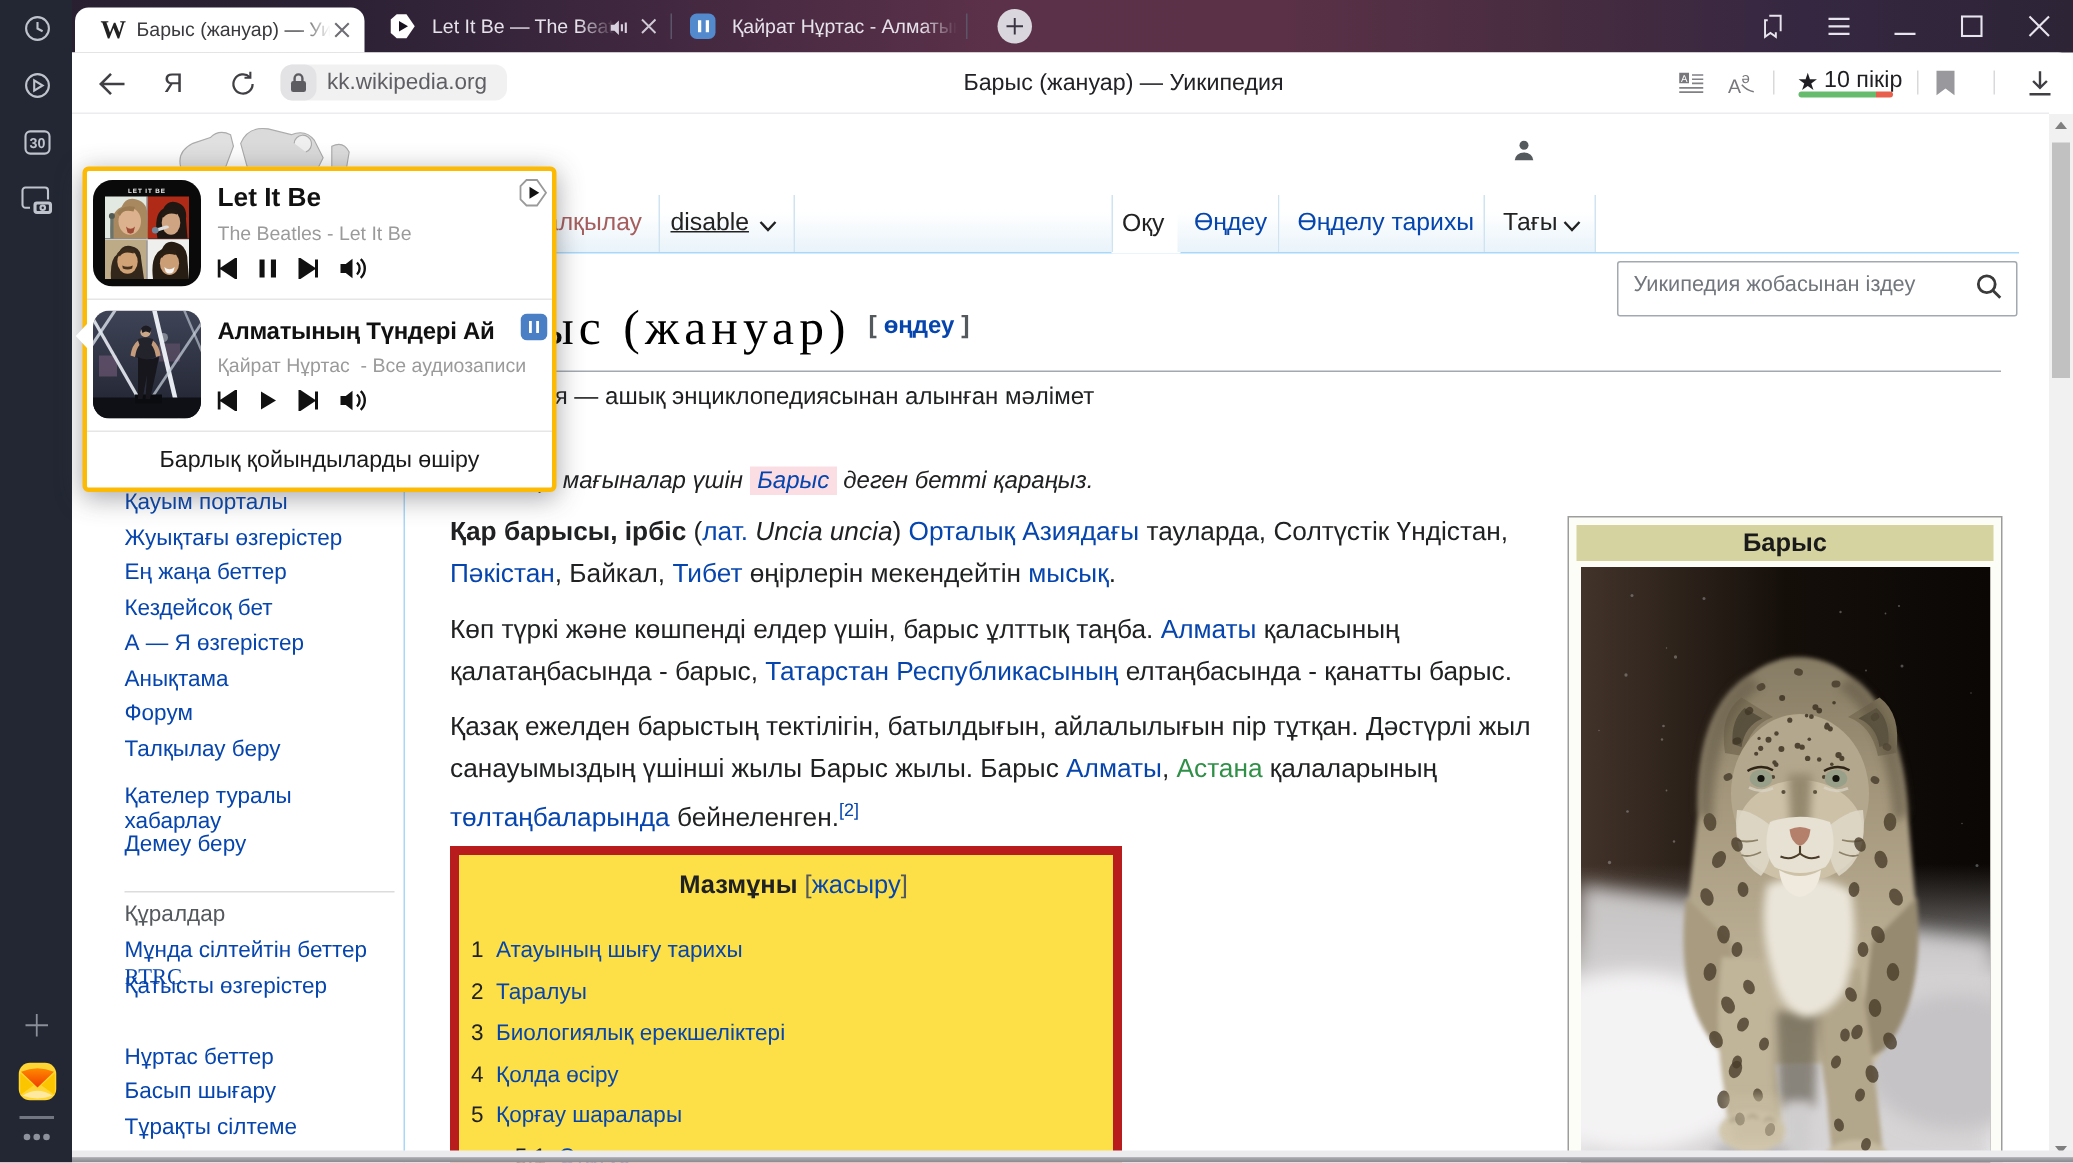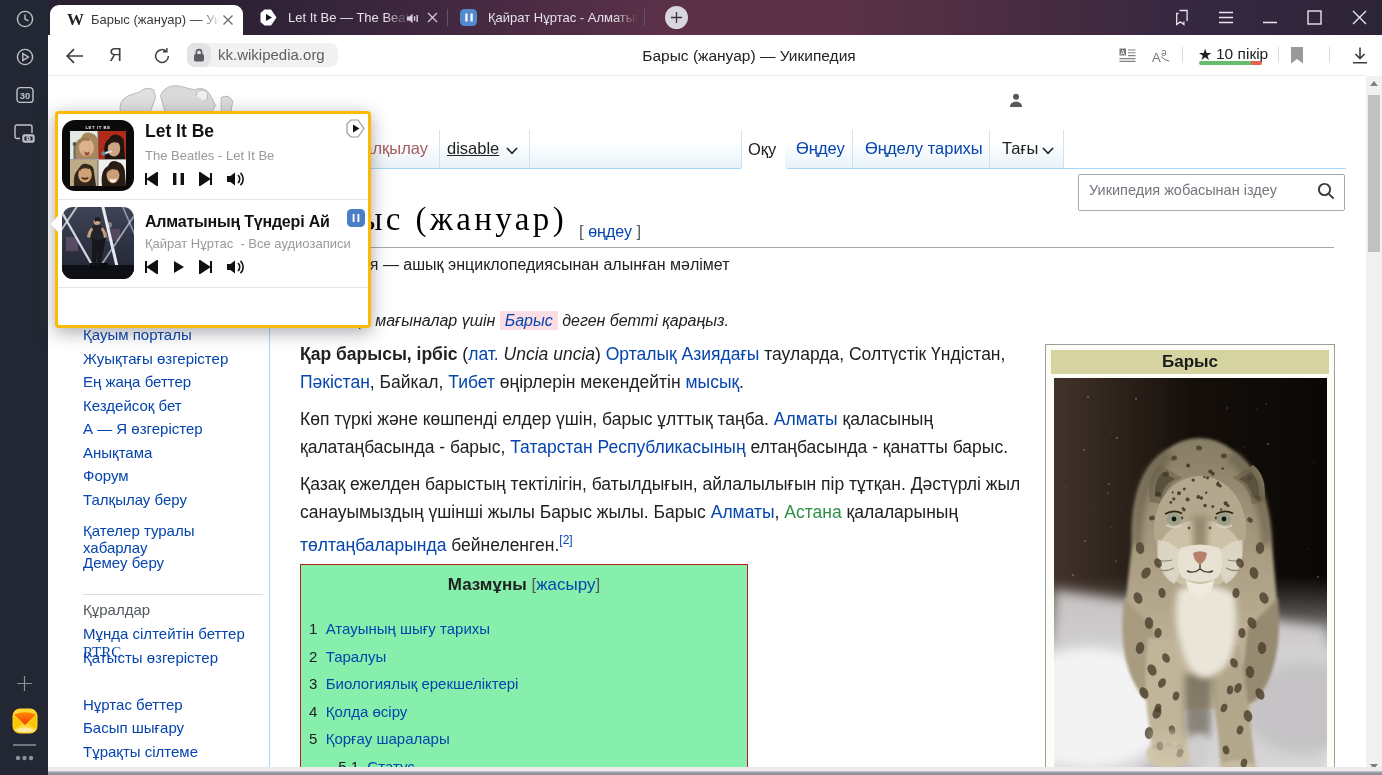--- a/index.html
+++ b/index.html
@@ -265,40 +265,40 @@
     <span class="abs" style="top:518px; left:0px; width:180px; height:1px; background:#dcdcdc;"></span>
     <a class="wl abs" style="top:549px;">Мұнда сілтейтін беттер</a>
     <a class="wl abs" style="top:573px;">Қатысты өзгерістер</a>
     <a class="wl abs" style="top:568px;font-family:Liberation Serif, serif;">RTRC</a>
     <a class="wl abs" style="top:620px;">Нұртас беттер</a>
     <a class="wl abs" style="top:643px;">Басып шығару</a>
     <a class="wl abs" style="top:667px;">Тұрақты сілтеме</a>
   </div>
 
   <h1 class="abs" style="left:252px; top:125px; font-family:'Liberation Serif',serif; font-size:33px; letter-spacing:3.4px; font-weight:normal; color:#000; white-space:nowrap;">Барыс (жануар)</h1>
-  <div class="abs" style="left:531px; top:146px; font-size:16.5px; color:#54595d; letter-spacing:0;">[ <a class="wl" style="font-size:16px;">өңдеу</a> ]</div>
+  <div class="abs" style="left:531px; top:132px; font-size:16.5px; color:#54595d; letter-spacing:0;font-weight:bold;">[ <a class="wl" style="font-size:16px;">өңдеу</a> ]</div>
   <span class="abs" style="left:252px; top:171px; width:1034px; height:1px; background:#a2a9b1;"></span>
   <div class="abs" style="left:252px; top:180px; font-size:16px; color:#202122;">Уикипедия — ашық энциклопедиясынан алынған мәлімет</div>
   <div class="abs" style="left:279px; top:236px; font-size:16px; font-style:italic; color:#202122;">Басқа мағыналар үшін <a class="wl" style="background:#fbdee4; padding:1px 5px;">Барыс</a> деген бетті қараңыз.</div>
 
   <div class="abs" style="left:252px; top:329px; font-size:17.5px; color:#202122; line-height:28px; white-space:nowrap;">
     Көп түркі және көшпенді елдер үшін, барыс ұлттық таңба. <a class="wl">Алматы</a> қаласының<br>
     қалатаңбасында - барыс, <a class="wl">Татарстан Республикасының</a> елтаңбасында - қанатты барыс.
   </div>
   <div class="abs" style="left:252px; top:264px; font-size:17.5px; color:#202122; line-height:28px; white-space:nowrap;">
     <b>Қар барысы, ірбіс</b> (<a class="wl">лат.</a> <i>Uncia uncia</i>) <a class="wl">Орталық Азиядағы</a> тауларда, Солтүстік Үндістан,<br>
     <a class="wl">Пәкістан</a>, Байкал, <a class="wl">Тибет</a> өңірлерін мекендейтін <a class="wl">мысық</a>.
   </div>
   <div class="abs" style="left:252px; top:394px; font-size:17.5px; color:#202122; line-height:28px; white-space:nowrap;">
     Қазақ ежелден барыстың тектілігін, батылдығын, айлалылығын пір тұтқан. Дәстүрлі жыл<br>
     санауымыздың үшінші жылы Барыс жылы. Барыс <a class="wl">Алматы</a>, <a style="color:#309048; text-decoration:none;">Астана</a> қалаларының<br>
     <a class="wl">төлтаңбаларында</a> бейнеленген.<sup style="font-size:12px;"><a class="wl">[2]</a></sup>
   </div>
 
-  <div class="abs" style="left:252px; top:488px; width:448px; height:211px; background:#86efac; border:1px solid #b91c1c;">
+  <div class="abs" style="left:252px; top:488px; width:448px; height:211px; background:#fde047; border:6px solid #b91c1c;">
     <div class="abs" style="left:0; top:10px; width:446px; text-align:center; font-size:17px; color:#202122;"><b>Мазмұны</b> <span style="color:#54595d;">[</span><a class="wl">жасыру</a><span style="color:#54595d;">]</span></div>
     <div class="abs" style="left:8px; top:50px; font-size:15px; color:#202122; line-height:27.5px;">
       1&nbsp; <a class="wl">Атауының шығу тарихы</a><br>
       2&nbsp; <a class="wl">Таралуы</a><br>
       3&nbsp; <a class="wl">Биологиялық ерекшеліктері</a><br>
       4&nbsp; <a class="wl">Қолда өсіру</a><br>
       5&nbsp; <a class="wl">Қорғау шаралары</a><br>
       &nbsp;&nbsp;&nbsp;&nbsp;&nbsp;&nbsp;&nbsp;5.1&nbsp; <a class="wl">Статус</a>
     </div>
   </div>
@@ -627,14 +627,15 @@
     <path d="M29 1 L39 7 L29 13 Z"></path>
     <path d="M66 1 v12 M55 1 L64 7 L55 13 Z" stroke="#111" stroke-width="2"></path>
     <path d="M82 4 h3.5 l4.5 -3.5 v13 l-4.5 -3.5 h-3.5 Z"></path>
     <path d="M93 3 a5.5 5.5 0 0 1 0 8 M95.5 0.8 a8.5 8.5 0 0 1 0 12.4" stroke="#111" stroke-width="1.6" fill="none"></path>
   </svg>
   <svg class="abs" style="left:289px; top:95px;" width="18" height="18" viewBox="0 0 18 18">
     <rect x="0" y="0" width="18" height="18" rx="4.5" fill="#4a7fc6"></rect>
     <path d="M6.6 5 v8 M11.4 5 v8" stroke="#fff" stroke-width="1.9"></path>
   </svg>
   <span class="abs" style="left:0px; top:173px; width:310px; height:1px; background:#e6e6e6;"></span>
+  <div class="abs" style="left:0; top:184px; width:310px; text-align:center; font-size:15.5px; color:#1a1a1a;">Барлық қойындыларды өшіру</div>
 </div>
 <div id="botband" class="abs" style="left:48px; top:767px; width:1334px; height:8px; background:linear-gradient(to bottom,#ebebee 0 50%,#a8a8af 60%,#87878e 100%); z-index:30;"></div>
 
 </body></html>

